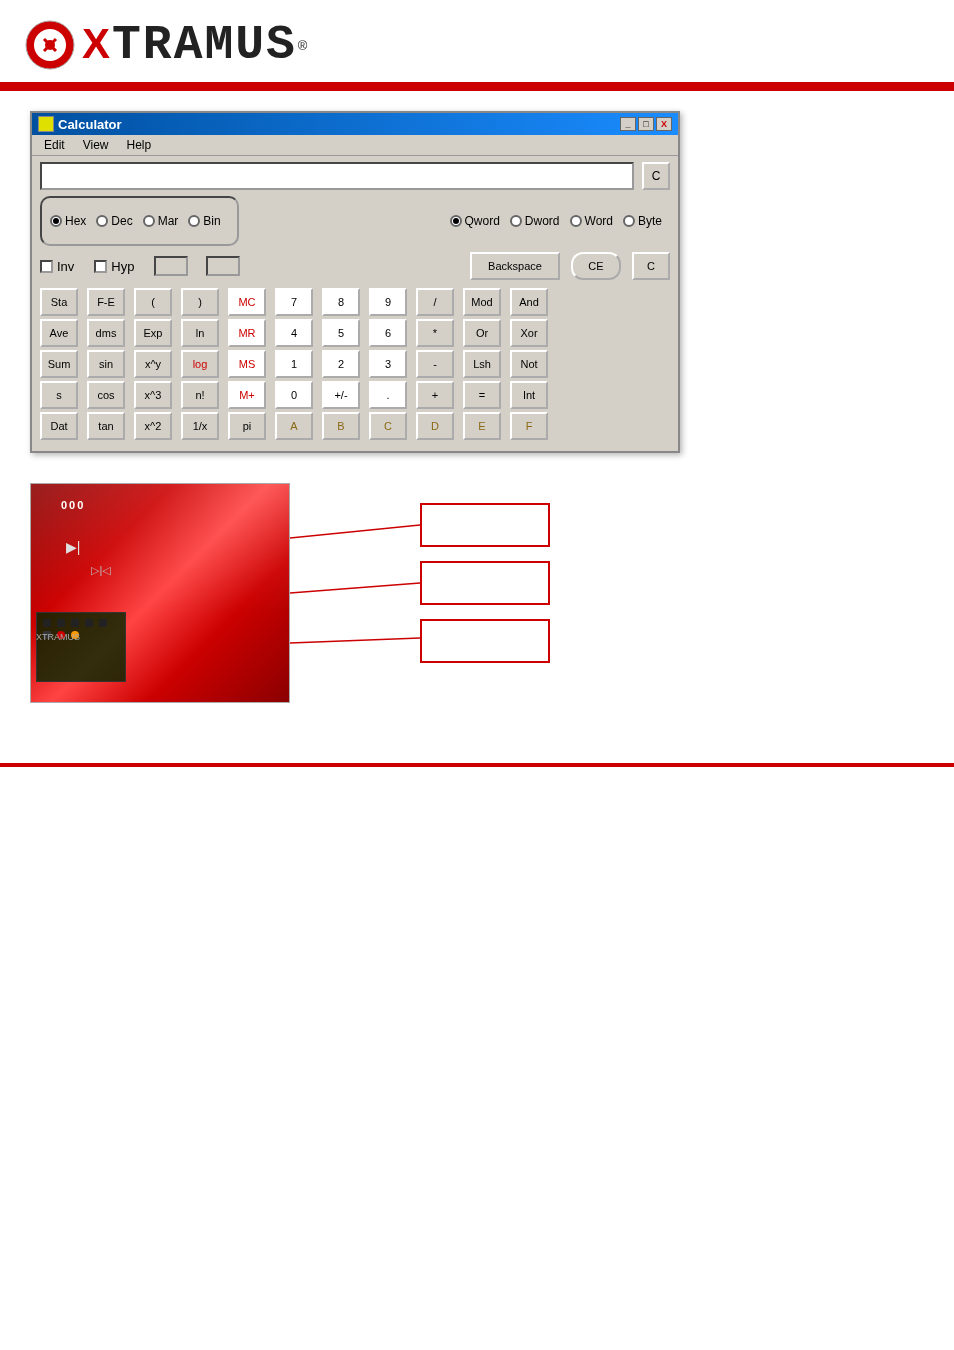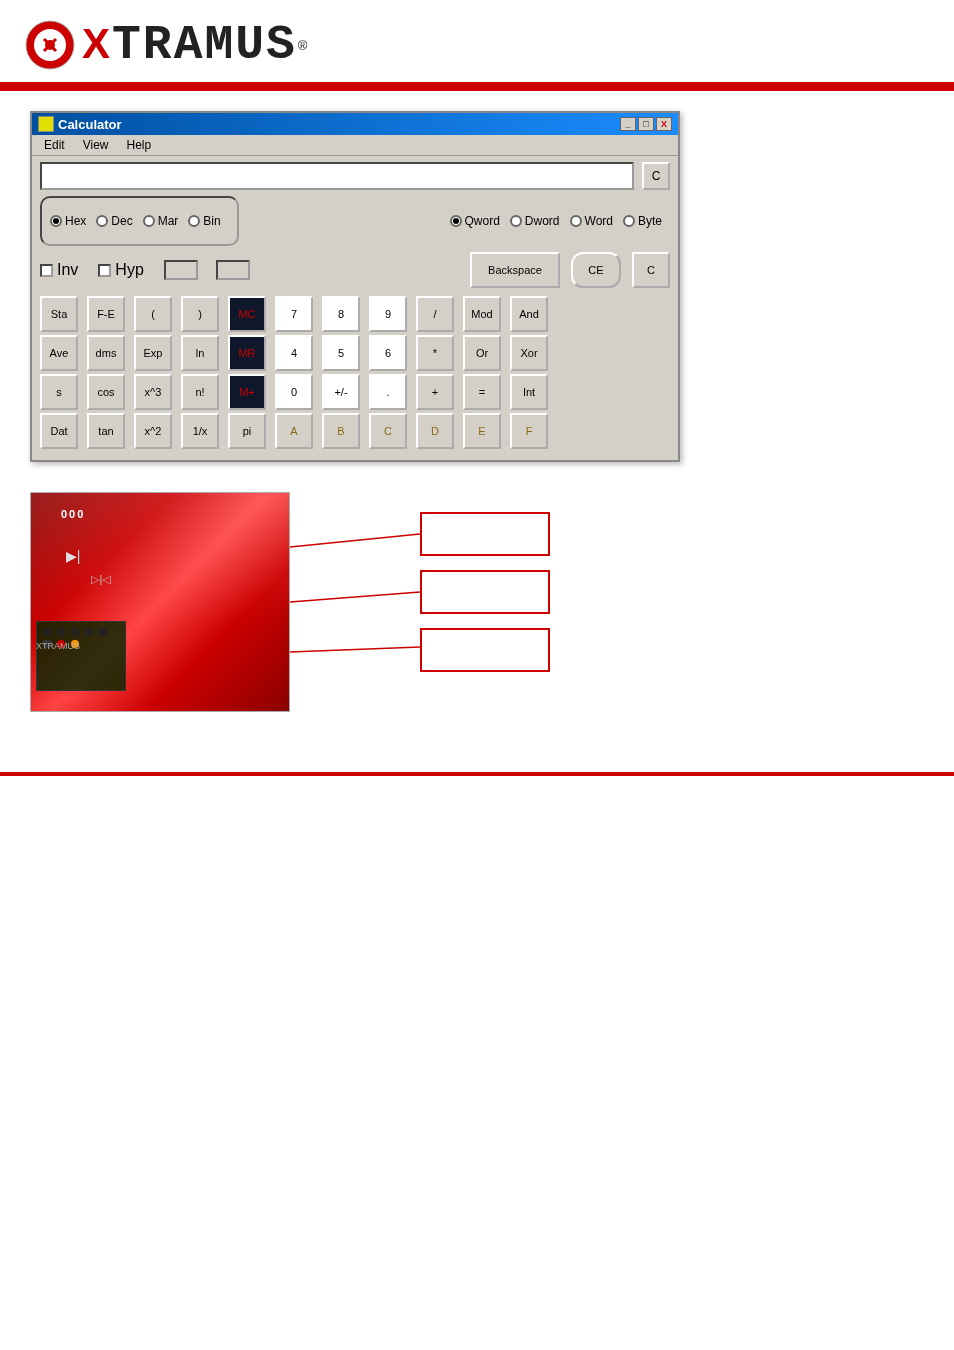--- a/index.html
+++ b/index.html
@@ -198,21 +198,21 @@
     .calc-check-row {
       padding: 2px 8px 4px 8px;
       display: flex;
       align-items: center;
       gap: 4px;
     }
     .check-item {
       display: flex;
       align-items: center;
       gap: 4px;
-      font-size: 16px;
+      font-size: 13px;
       margin-right: 16px;
       cursor: pointer;
     }
     .checkbox-box {
       width: 13px;
       height: 13px;
       border: 2px inset #999;
       background: #fff;
     }
     .text-input-small {
@@ -228,35 +228,35 @@
     }
     .btn-row {
       display: flex;
       gap: 9px;
       margin-bottom: 3px;
       align-items: center;
     }
 
     .calc-btn {
       min-width: 38px;
-      height: 36px;
+      height: 28px;
       background: #d4d0c8;
       border: 2px outset #fff;
       font-size: 11px;
       font-family: Tahoma, Arial, sans-serif;
       cursor: pointer;
       display: flex;
       align-items: center;
       justify-content: center;
       padding: 0 4px;
       color: #000;
     }
     .calc-btn.btn-gray { background: #d4d0c8; }
     .calc-btn.btn-white { background: #fff; color: #000; }
-    .calc-btn.btn-blue { background: #0f172a; color: #0000cc; }
+    .calc-btn.btn-blue { background: #ffffff; color: #0000cc; }
     .calc-btn.btn-red { background: #d4d0c8; color: #cc0000; }
     .calc-btn.btn-tan { background: #d4d0c8; color: #8b7355; }
     .btn-backspace { min-width: 80px; }
     .btn-ce { min-width: 60px; }
     .btn-c-small { min-width: 38px; }
 
     
     .product-section {
       display: flex;
       align-items: flex-start;
@@ -414,20 +414,33 @@
         <div class="calc-btn btn-gray">ln</div>
         <div class="calc-btn btn-blue" style="color:#cc0000;">MR</div>
         <div class="calc-btn btn-white">4</div>
         <div class="calc-btn btn-white">5</div>
         <div class="calc-btn btn-white">6</div>
         <div class="calc-btn btn-gray">*</div>
         <div class="calc-btn btn-gray">Or</div>
         <div class="calc-btn btn-gray">Xor</div>
       </div>
 
+      <div class="btn-row">
+        <div class="calc-btn btn-gray">Sum</div>
+        <div class="calc-btn btn-gray">sin</div>
+        <div class="calc-btn btn-gray">x^y</div>
+        <div class="calc-btn btn-red" style="color:#cc0000;">log</div>
+        <div class="calc-btn btn-blue" style="color:#cc0000;">MS</div>
+        <div class="calc-btn btn-white">1</div>
+        <div class="calc-btn btn-white">2</div>
+        <div class="calc-btn btn-white">3</div>
+        <div class="calc-btn btn-gray">-</div>
+        <div class="calc-btn btn-gray">Lsh</div>
+        <div class="calc-btn btn-gray">Not</div>
+      </div>
 
       <div class="btn-row">
         <div class="calc-btn btn-gray">s</div>
         <div class="calc-btn btn-gray">cos</div>
         <div class="calc-btn btn-gray">x^3</div>
         <div class="calc-btn btn-gray">n!</div>
         <div class="calc-btn btn-blue" style="color:#cc0000;">M+</div>
         <div class="calc-btn btn-white">0</div>
         <div class="calc-btn btn-white">+/-</div>
         <div class="calc-btn btn-white">.</div>

